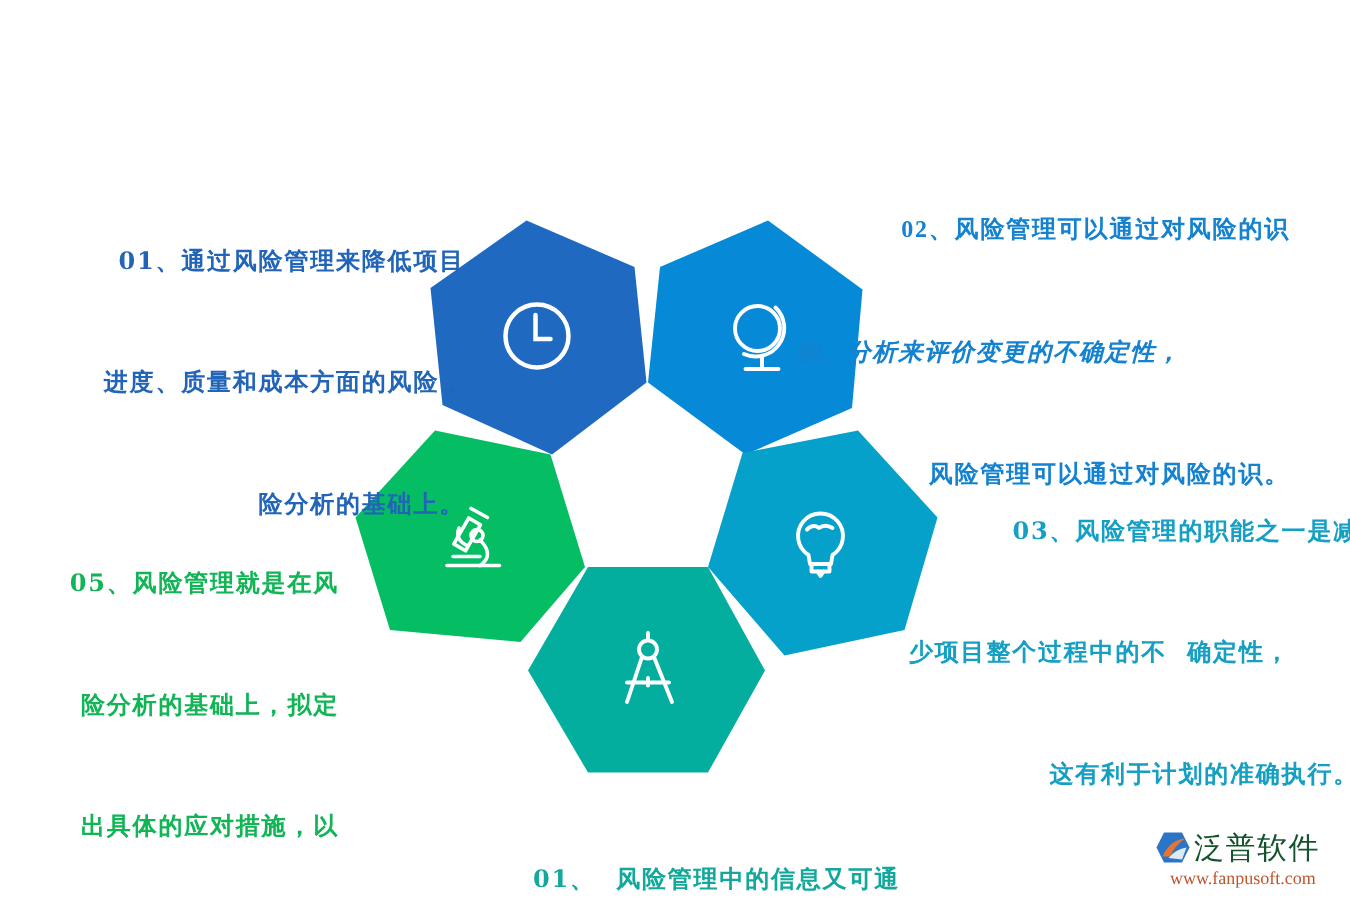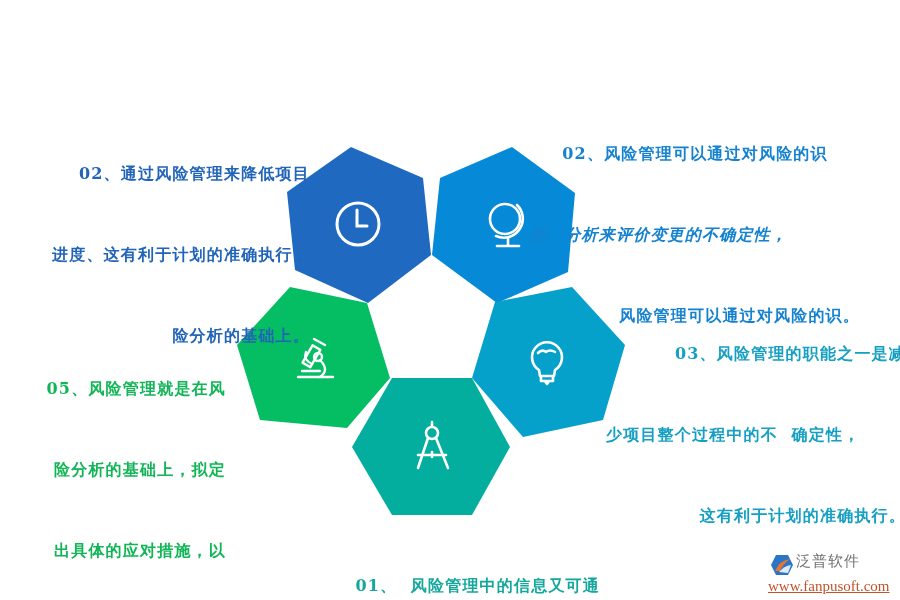--- a/index.html
+++ b/index.html
@@ -7,22 +7,22 @@
   .canvas { position: absolute; left: 0; top: 0; width: 900px; height: 600px; }
   .para { position: absolute; font-size: 16px; line-height: 27px; font-weight: bold; letter-spacing: 1.2px; white-space: pre; }
   .para .line { display: block; }
   .right { text-align: right; }
   .p1 { left: 10px; top: 106px; width: 300px; color: #2265b8; }
   .p2 { left: 530px; top: 86px; width: 330px; color: #1582cf; }
   .p3 { left: 596px; top: 286px; width: 310px; color: #159fc3; }
   .p5 { left: -6px; top: 321px; width: 232px; color: #11b556; }
   .p4 { left: 296px; top: 518px; width: 304px; color: #14a89c; }
   .logo { position: absolute; left: 768px; top: 552px; width: 130px; height: 40px; }
-  .logo-title { position: absolute; left: 28px; top: 0; font-family: "DejaVu Sans", "Liberation Sans", sans-serif; font-size: 15px; color: #737373; letter-spacing: 1px; white-space: nowrap; }
-  .logo-url { position: absolute; left: 0; top: 26px; font-family: "Liberation Serif", "DejaVu Serif", serif; font-size: 15px; color: #c0542a; white-space: nowrap; text-decoration: underline; }
+  .logo-title { position: absolute; left: 28px; top: 0; font-family: "DejaVu Sans", "Liberation Sans", sans-serif; font-size: 20px; color: #14532d; letter-spacing: 1px; white-space: nowrap; }
+  .logo-url { position: absolute; left: 12px; top: 26px; font-family: "Liberation Serif", "DejaVu Serif", serif; font-size: 12px; color: #c0542a; white-space: nowrap; }
   .logo-mark { position: absolute; left: 2px; top: 2px; }
 </style>
 </head>
 <body>
 
 <div class="canvas">
   <svg width="900" height="600" viewBox="0 0 900 600" style="position:absolute;left:0;top:0;">
 
     <g>
       <polygon points="351,147 423,178 431,255 368,303 295,270 287,192" fill="#1f6ac0"></polygon>
@@ -72,27 +72,27 @@
         <circle cx="318" cy="357" r="4"></circle>
         <path d="M312,364 Q303,360 306,352"></path>
         <path d="M320,360 Q330,370 320,377"></path>
         <line x1="298" y1="377" x2="333" y2="377"></line>
         <line x1="302" y1="371" x2="320" y2="371"></line>
       </g>
     </g>
   </svg>
 
   <div class="para p1 right">
-    <span class="line">02、通过风险管理来降低项目</span>
-    <span class="line">进度、这有利于计划的准确执行，</span>
+    <span class="line">01、通过风险管理来降低项目</span>
+    <span class="line">进度、质量和成本方面的风险，</span>
     <span class="line">险分析的基础上。</span>
   </div>
 
   <div class="para p2 right">
-    <span class="line" style="text-align:center;">02、风险管理可以通过对风险的识</span>
+    <span class="line" style="text-align:right;font-family:Liberation Serif, serif;">02、风险管理可以通过对风险的识</span>
     <span class="line" style="text-align:left;font-style:italic;">别、分析来评价变更的不确定性，</span>
     <span class="line">风险管理可以通过对风险的识。</span>
   </div>
 
   <div class="para p3 right">
     <span class="line">03、风险管理的职能之一是减</span>
     <span class="line" style="text-align:left;margin-left:10px;">少项目整个过程中的不  确定性，</span>
     <span class="line">这有利于计划的准确执行。</span>
   </div>
 

